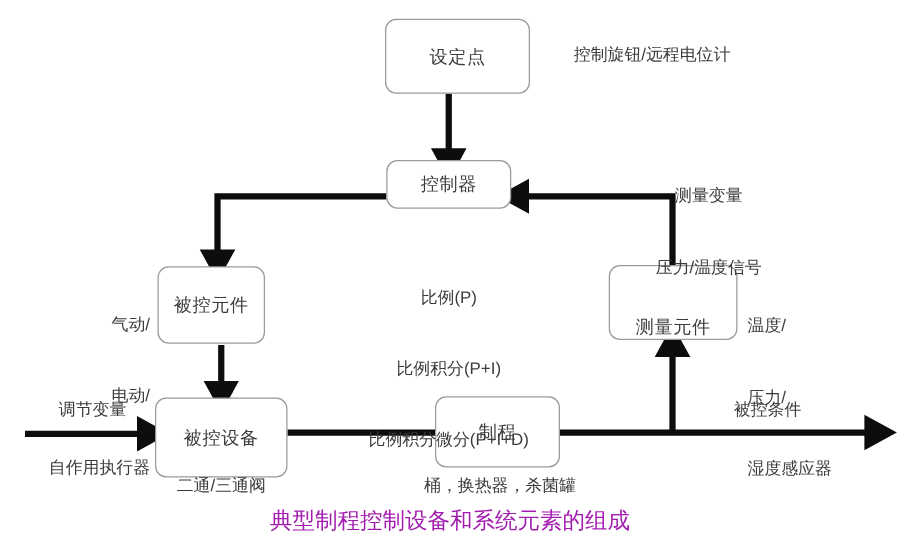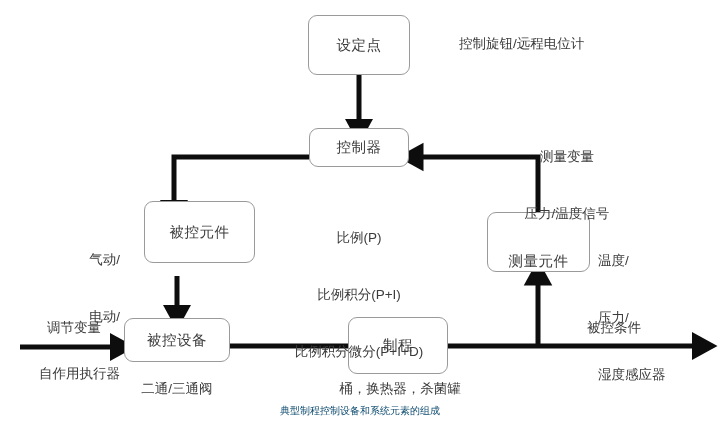--- a/index.html
+++ b/index.html
@@ -46,22 +46,22 @@
     white-space: pre;
     z-index: 4;
   }
   .lbl.center { text-align: center; }
   .lbl.right  { text-align: right; }
   .lbl.left   { text-align: left; }
   .caption {
     position: absolute;
     width: 720px;
     text-align: center;
-    color: #0c4a6e;
-    font-size: 10px;
+    color: #a21caf;
+    font-size: 18px;
     z-index: 4;
   }
 </style>
 </head>
 <body>
 
 <div id="canvas">
 
   <svg class="svg-layer" viewBox="0 0 720 435" xmlns="http://www.w3.org/2000/svg">
     <defs>
@@ -75,33 +75,33 @@
       <path d="M309,157 L174,157 L174,205" marker-end="url(#ah)"></path>
       <line x1="177" y1="276" x2="177" y2="310" marker-end="url(#ah)"></line>
       <line x1="20" y1="347" x2="115" y2="347" marker-end="url(#ah)"></line>
       <line x1="230" y1="346" x2="348" y2="346"></line>
       <line x1="448" y1="346" x2="697" y2="346" marker-end="url(#ah)"></line>
       <line x1="538" y1="344" x2="538" y2="280" marker-end="url(#ah)"></line>
       <path d="M538,212 L538,157 L418,157" marker-end="url(#ah)"></path>
     </g>
   </svg>
 
-  <div class="node" style="left:308px; top:15px; width:102px; height:60px;">
+  <div class="node" style="left:308px; top:15px; width:116px; height:60px;">
     <span>设定点</span>
   </div>
 
   <div class="node" style="left:309px; top:128px; width:100px; height:39px;">
     <span>控制器</span>
   </div>
 
-  <div class="node" style="left:126px; top:201px; width:111px; height:62px;margin-left:18px;">
+  <div class="node" style="left:126px; top:213px; width:86px; height:62px;">
     <span>被控元件</span>
   </div>
 
-  <div class="node" style="left:124px; top:318px; width:106px; height:44px;">
+  <div class="node" style="left:124px; top:318px; width:106px; height:64px;">
     <span>被控设备</span>
   </div>
 
   <div class="node" style="left:348px; top:317px; width:100px; height:57px;">
     <span>制程</span>
   </div>
 
   <div class="node" style="left:487px; top:212px; width:103px; height:60px;align-items:flex-end;">
     <span>测量元件</span>
   </div>

